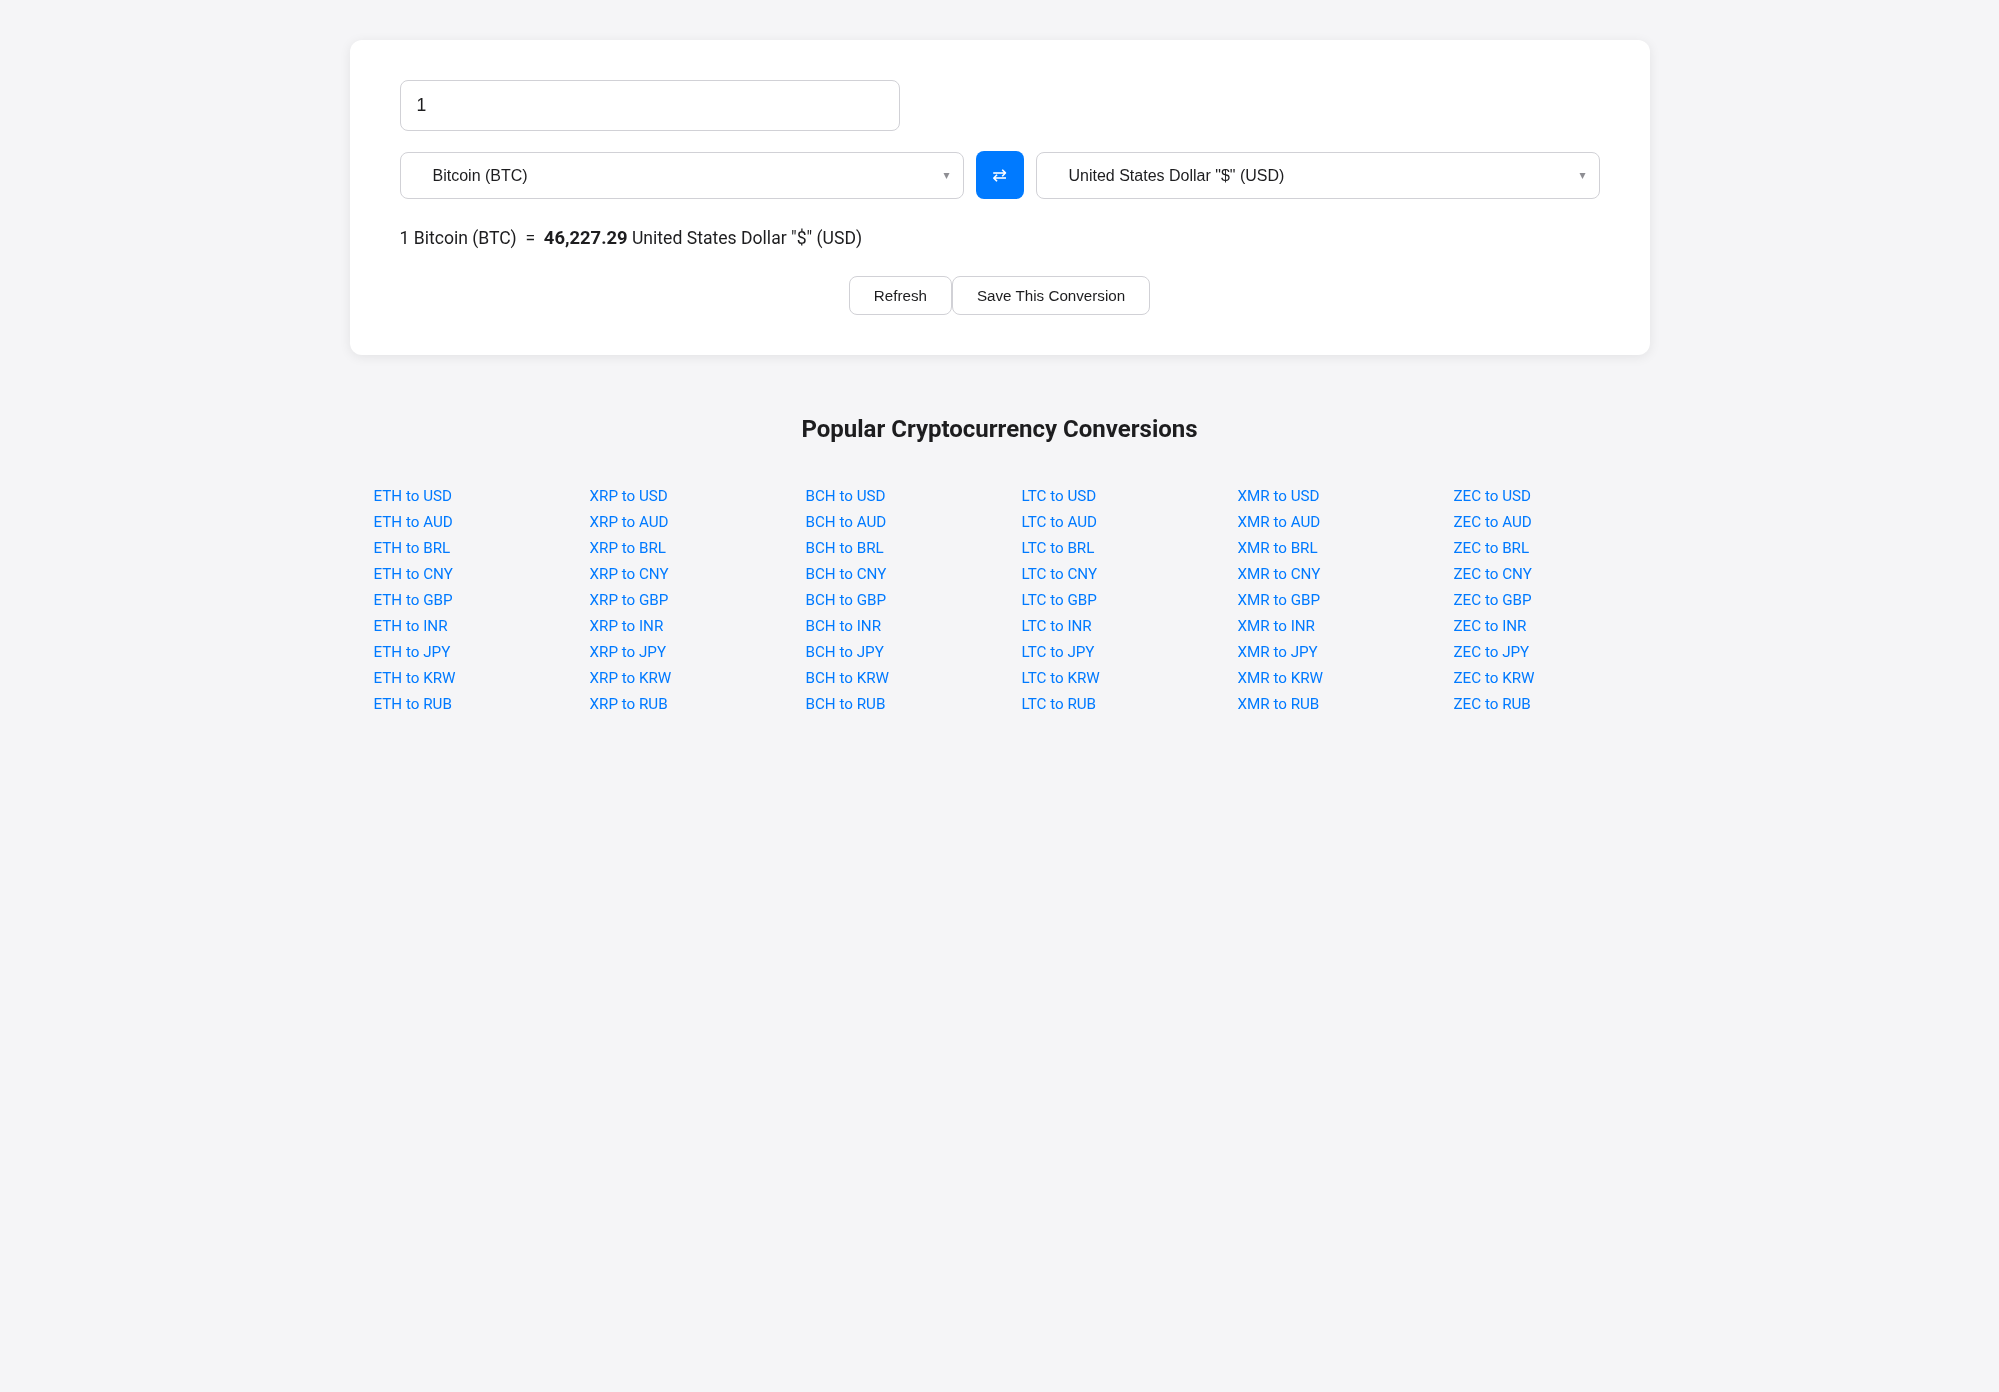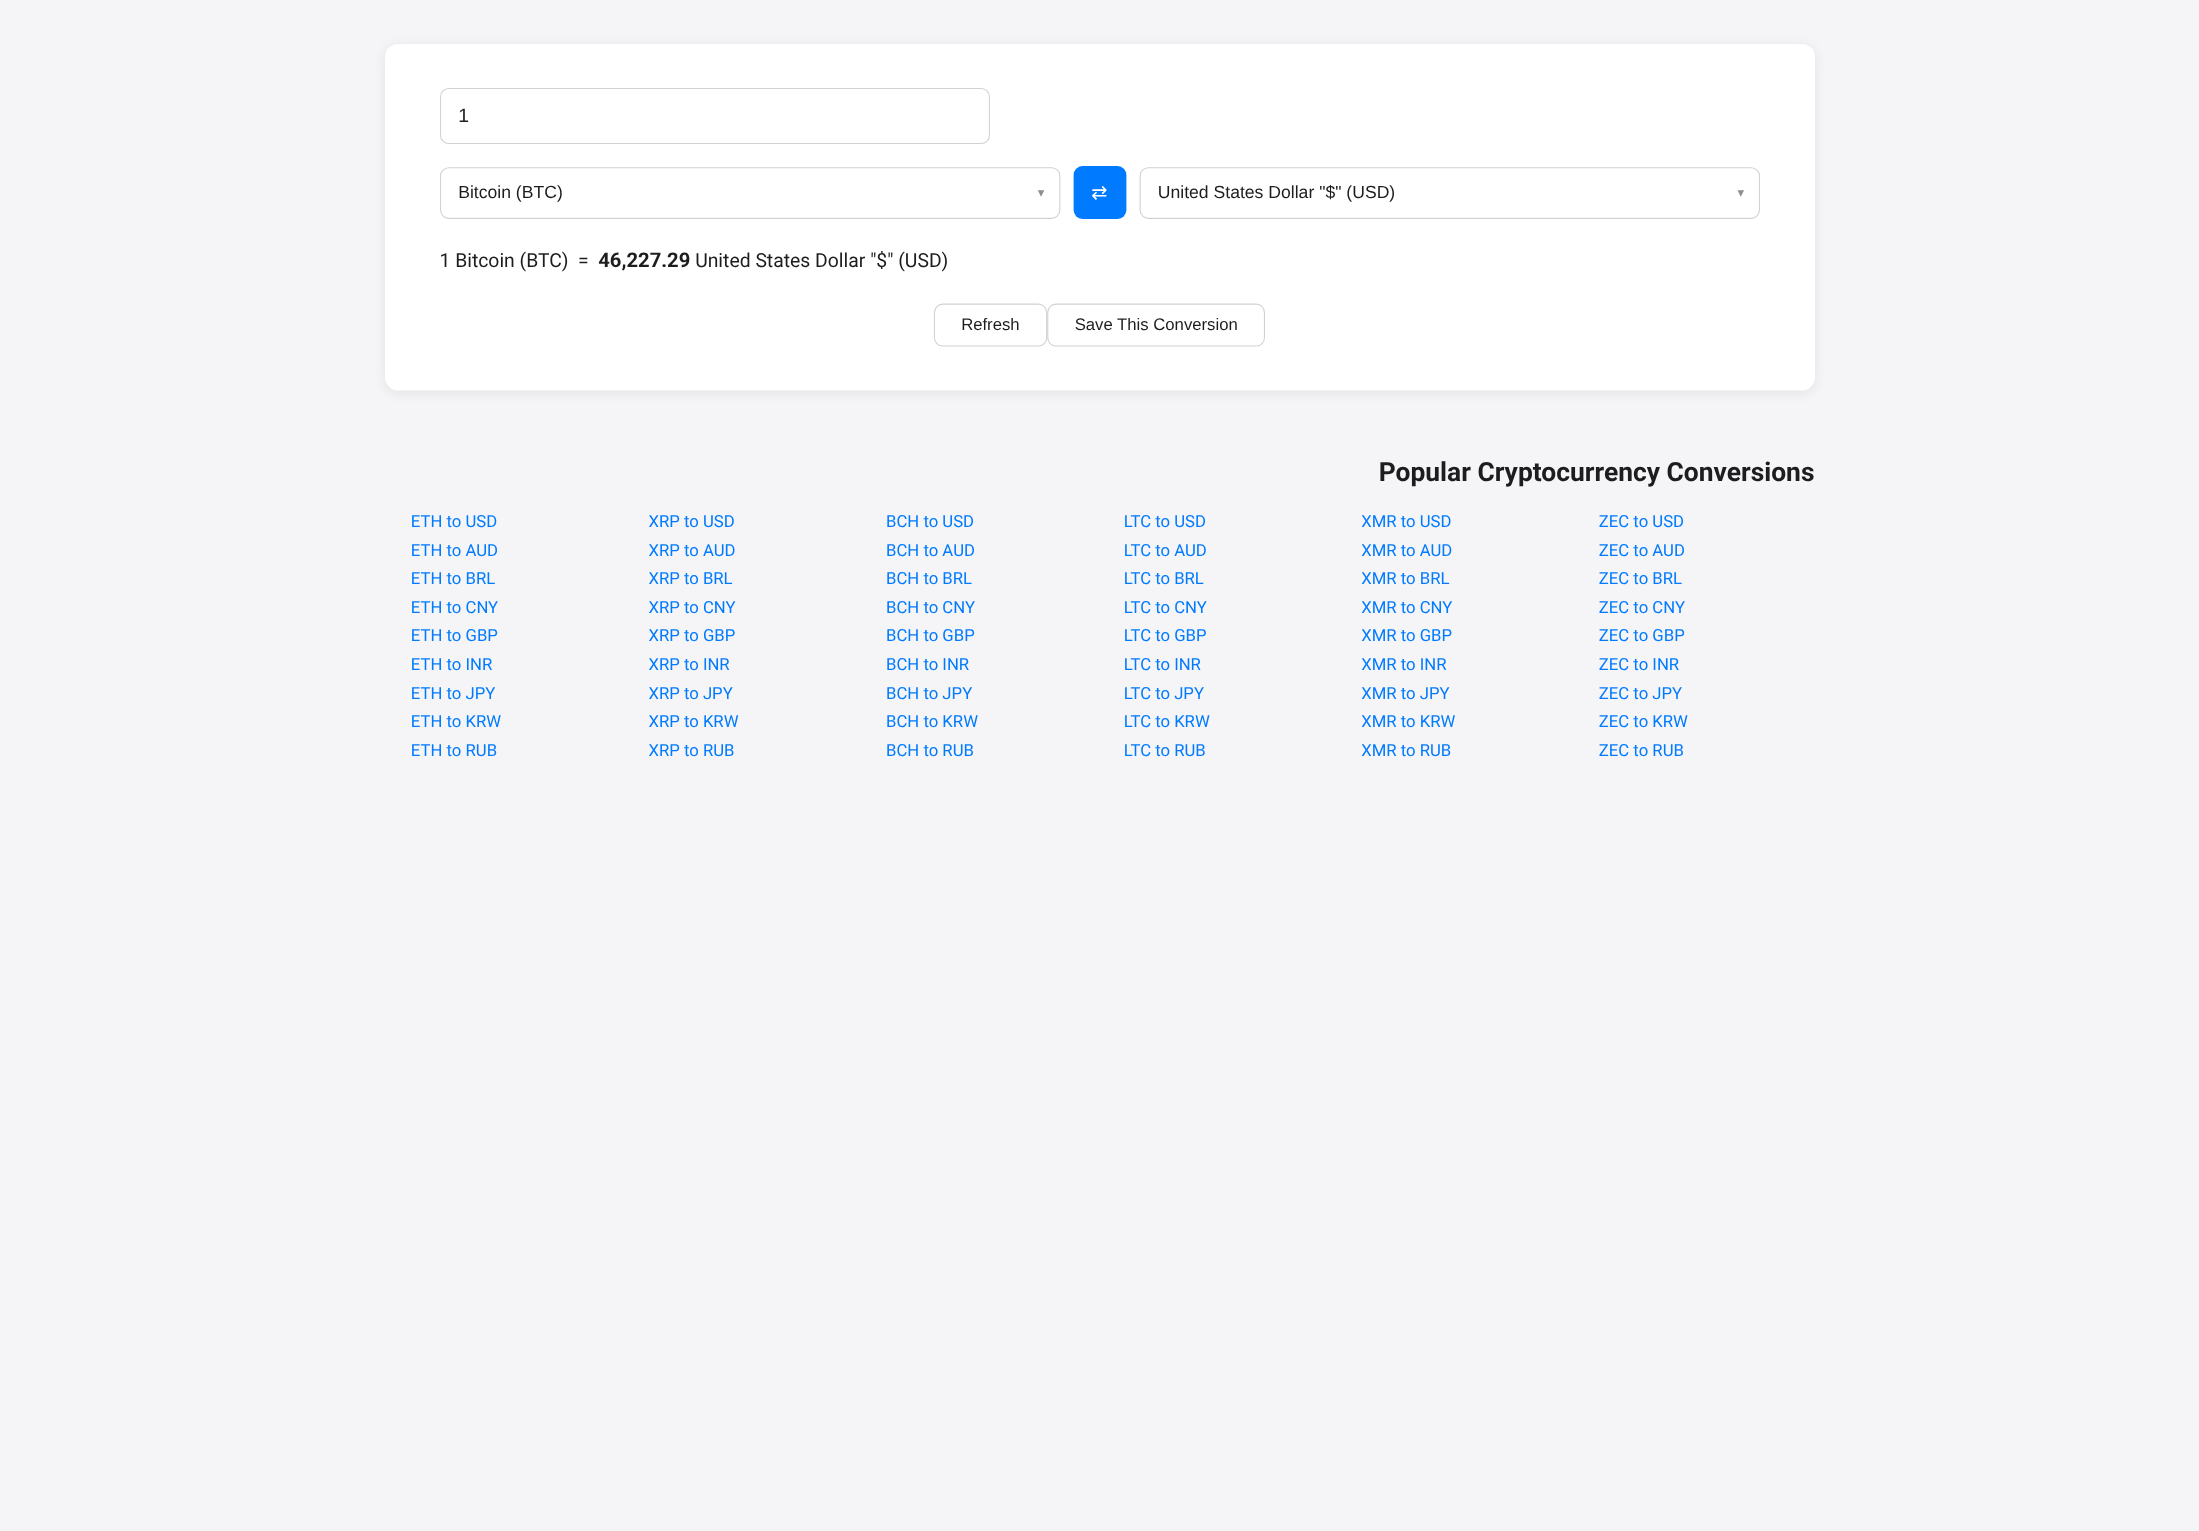--- a/index.html
+++ b/index.html
@@ -70,20 +70,21 @@
     .currency-select {
       flex: 1;
       padding: 14px 16px;
       font-size: 1rem;
       border: none;
       outline: none;
       appearance: none;
       background: transparent;
       color: #1d1d1f;
       cursor: pointer;
+      margin-left: 16px;
     }
 
     .chevron-icon {
       width: 32px;
       display: flex;
       align-items: center;
       justify-content: center;
       color: #8e8e93;
       pointer-events: none;
       font-size: 0.75rem;
@@ -130,24 +131,24 @@
       background: #fff;
       color: #1d1d1f;
       font-weight: 400;
     }
 
     .popular-section {
       margin-top: 10px;
     }
 
     .popular-title {
-      text-align: right;
+      text-align: center;
       font-size: 1.5rem;
       font-weight: 700;
-      margin-bottom: 18px;
+      margin-bottom: 40px;
       color: #1d1d1f;
     }
 
     .conversions-grid {
       display: grid;
       grid-template-columns: repeat(6, 1fr);
       gap: 8px 20px;
       margin-left: 24px;
     }
 

